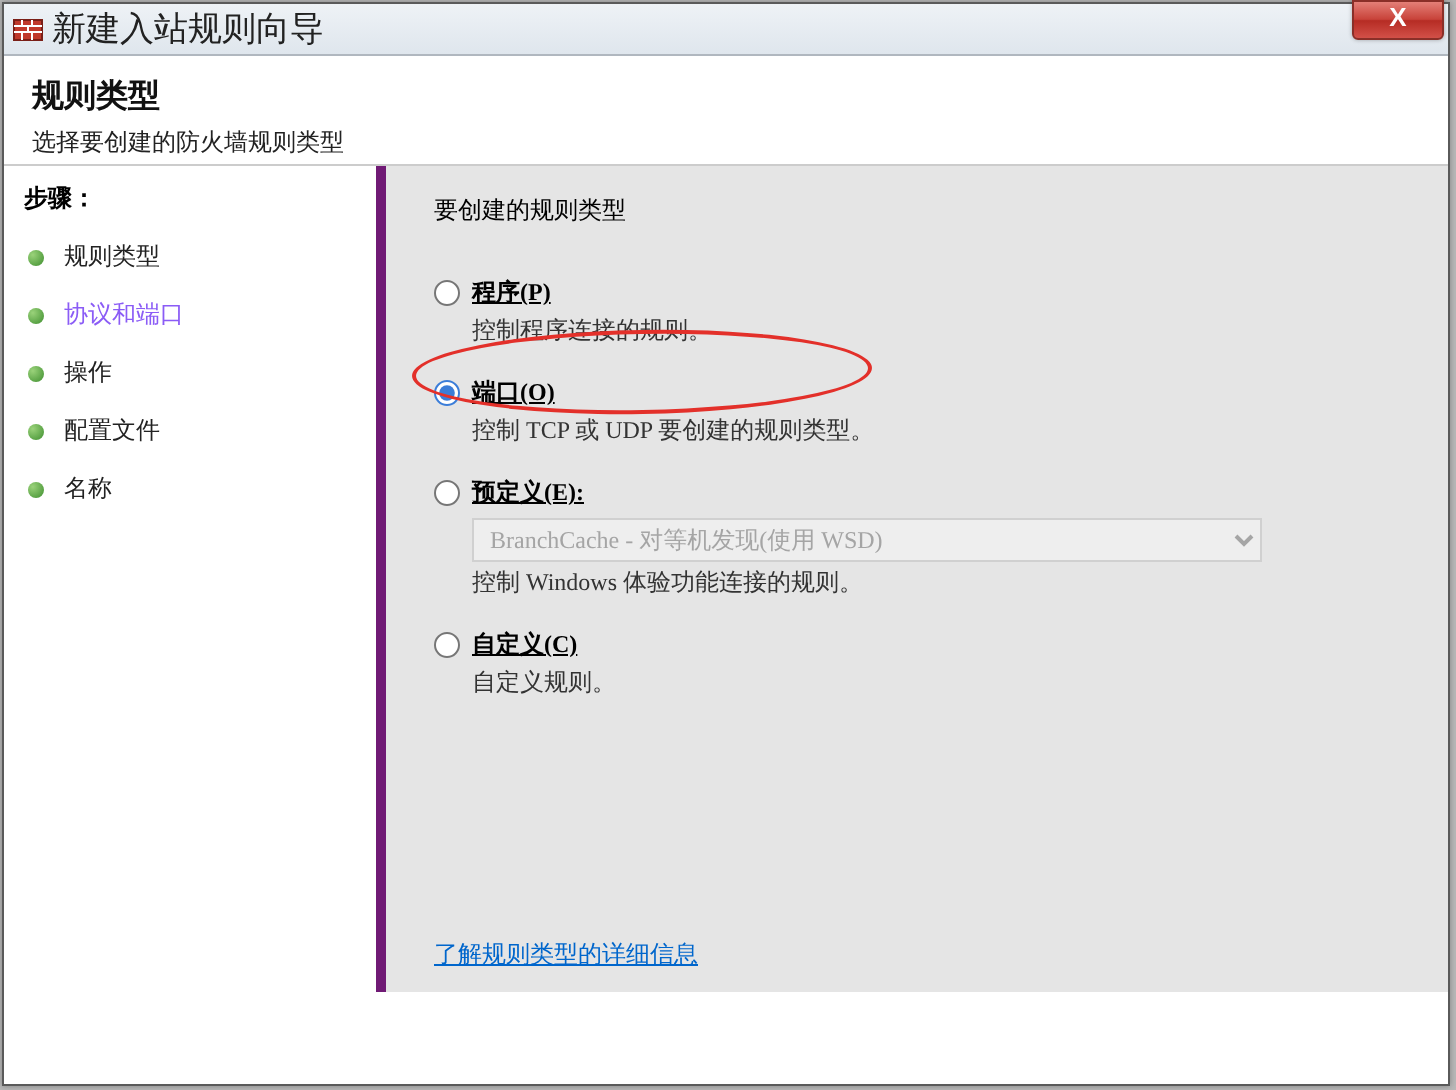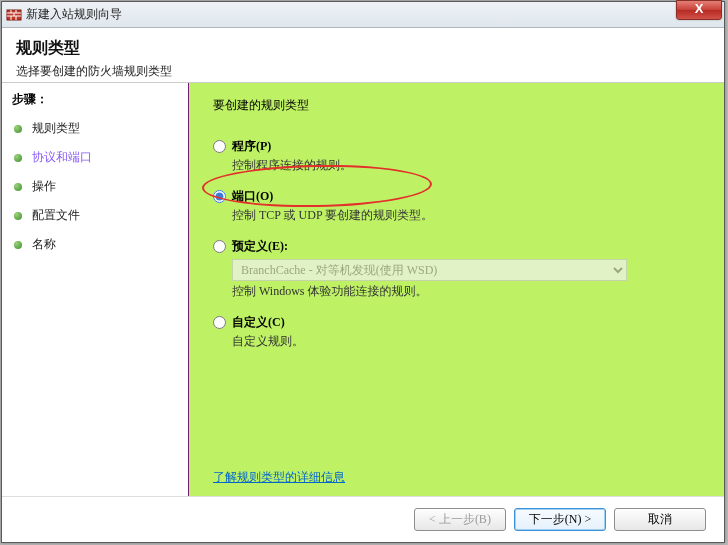--- a/index.html
+++ b/index.html
@@ -27,21 +27,21 @@
     display: flex;
     align-items: center;
     padding: 0 4px;
     position: relative;
   }
   .titlebar .app-icon {
     width: 16px; height: 16px;
     margin-right: 4px;
     display:inline-block;
   }
-  .titlebar .title-text { font-size: 12px; color:#222;text-align:center; }
+  .titlebar .title-text { font-size: 17px; color:#222;text-align:center; }
   .close-btn {
     position: absolute;
     right: 2px; top: -2px;
     width: 46px; height: 20px;
     background: linear-gradient(#e47f77,#c8433a 48%,#b62c24 52%,#d25048);
     border: 1px solid #8a2f28;
     border-bottom-left-radius: 3px;
     border-bottom-right-radius: 3px;
     color: #fff;
     font-weight: bold;
@@ -76,34 +76,35 @@
     width:8px; height:8px; border-radius:50%;
     background: radial-gradient(circle at 30% 30%, #9ad27a, #3f8f2f);
     margin-right:10px;
     margin-left:2px;
     flex-shrink:0;
   }
   .step-item.active a { color:#8b5cf6; }
   .step-item a { color:#222; text-decoration:none; }
   .main {
     flex:1;
-    border-left:1px solid #701a75;
+    border-left:5px solid #701a75;
     padding: 14px 24px 10px 24px;
-    background:#bef264;
+    background:#e5e5e5;
     position:relative;
     font-family: "SimSun","Microsoft YaHei", sans-serif;
   }
   .main .prompt { margin-bottom: 24px; }
   .opt {
     margin-bottom: 14px;
   }
   .opt label {
     display:flex; align-items:flex-start;
     font-size:12px;
     cursor:pointer;
+    text-decoration:underline;
   }
   .opt input[type=radio]{ margin-top:2px; margin-right:6px; accent-color:#3b7dd8;}
   .opt .opt-title { font-weight:bold; font-family:"SimSun"; }
   .opt .opt-desc { margin-left:19px; color:#333; margin-top:2px; font-family:"SimSun","Microsoft YaHei"; }
   .predef-select {
     margin-left:19px; margin-top:4px;
     width: 395px;
     background:#f2f2f2;
     border:1px solid #c8c8c8;
     color:#8a8a8a;
@@ -247,19 +248,14 @@
         </label>
         <div class="opt-desc">自定义规则。</div>
       </div>
 
       <div class="ellipse"></div>
 
       <a href="#" class="learn-link">了解规则类型的详细信息</a>
     </div>
   </div>
 
-  <div class="footer">
-    <button class="btn" disabled="">&lt; 上一步(B)</button>
-    <button class="btn primary">下一步(N) &gt;</button>
-    <button class="btn">取消</button>
-  </div>
 
 </div>
 
 </body></html>

